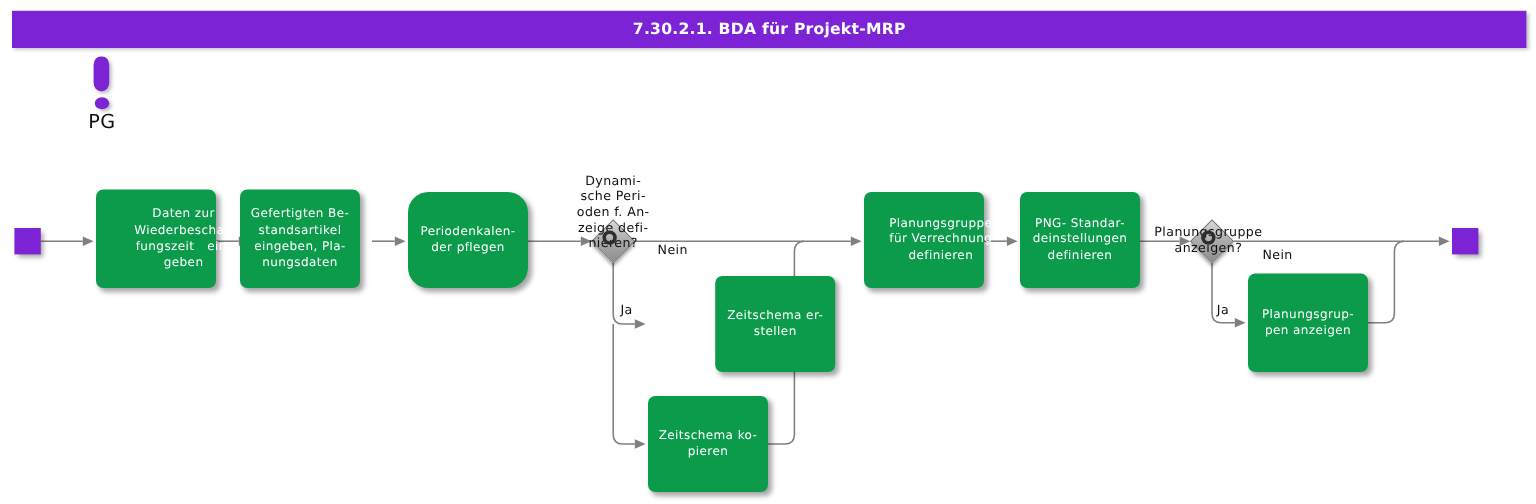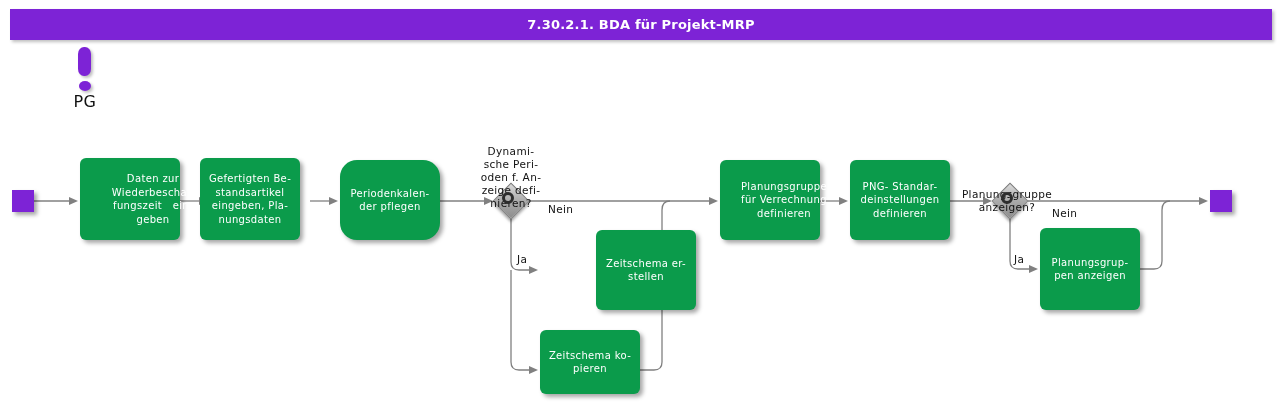--- a/index.html
+++ b/index.html
@@ -127,21 +127,21 @@
 fungszeit   ein-
 geben</div>
   <div class="task" style="left:200px; top:158px;">Gefertigten Be-
 standsartikel
 eingeben, Pla-
 nungsdaten</div>
   <div class="task" style="left:340px; top:160px; height:80px;border-radius:17px;">Periodenkalen-
 der pflegen</div>
   <div class="task" style="left:560px; top:230px; height:80px;margin-left:36px;">Zeitschema er-
 stellen</div>
-  <div class="task" style="left:540px; top:330px; height:64px;">Zeitschema ko-
+  <div class="task" style="left:540px; top:330px; height:80px;">Zeitschema ko-
 pieren</div>
   <div class="task" style="left:720px; top:160px; height:80px;padding-left:28px;">Planungsgruppe
 für Verrechnung
 definieren</div>
   <div class="task" style="left:850px; top:160px; height:80px;">PNG- Standar-
 deinstellungen
 definieren</div>
   <div class="task" style="left:1040px; top:228px;">Planungsgrup-
 pen anzeigen</div>
 

